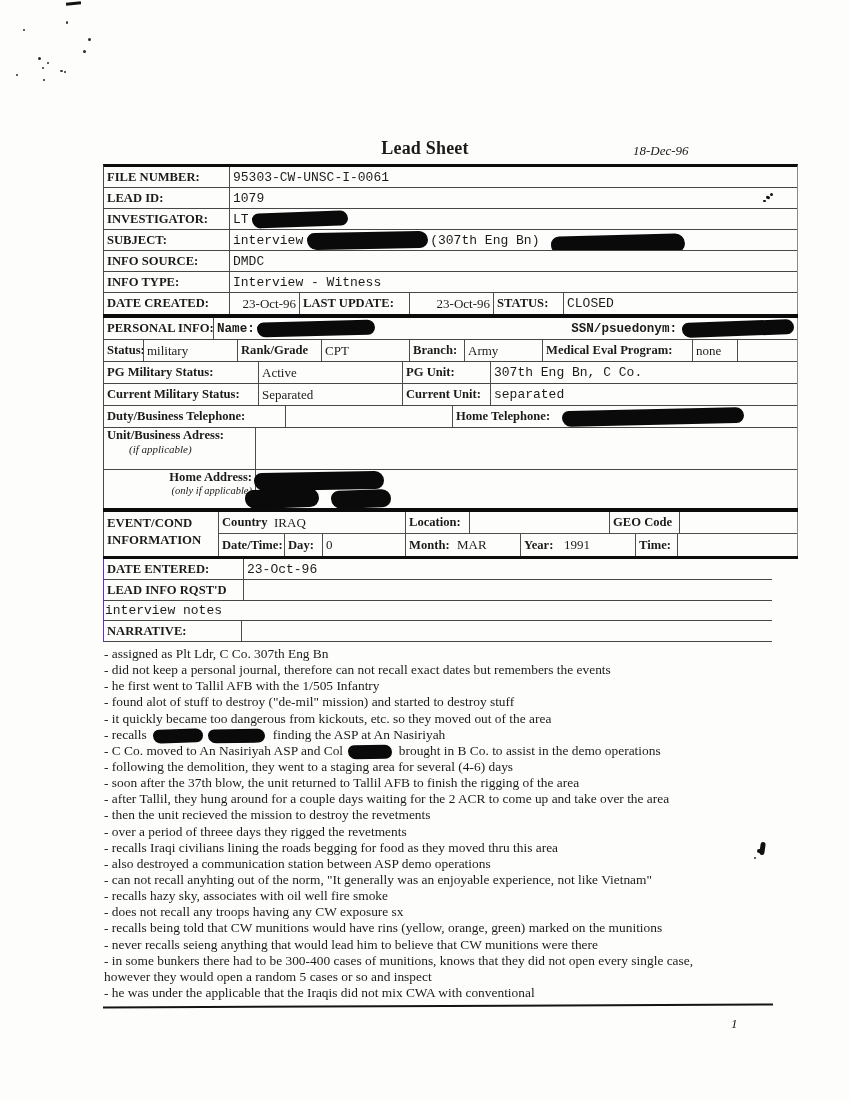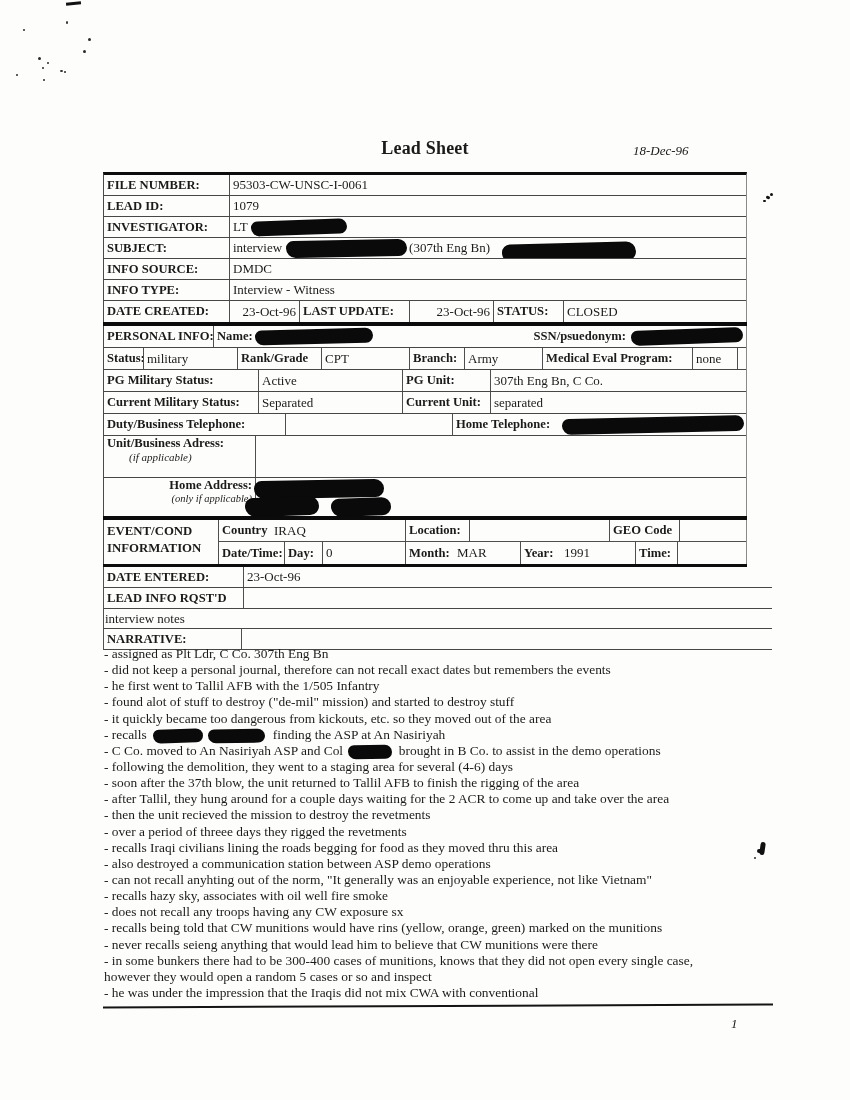--- a/index.html
+++ b/index.html
@@ -3,31 +3,31 @@
 <meta charset="utf-8">
 <style>
   html,body{margin:0;padding:0;background:#e8e8e8;}
   .page{position:relative;width:850px;height:1100px;background:#fdfdfb;overflow:hidden;
         font-family:"Liberation Serif",serif;color:#1b1b1b;}
   
   .hdr-title{position:absolute;top:138px;left:0;width:850px;text-align:center;
              font-weight:bold;font-size:18px;letter-spacing:.2px;}
   .hdr-date{position:absolute;top:143px;left:633px;font-style:italic;font-size:13px;}
   
-  .form{position:absolute;left:103px;top:172px;width:644px;font-size:13px;}
+  .form{position:absolute;left:103px;top:164px;width:695px;font-size:13px;}
   .sec{border-left:1px solid #4a4a4a;border-right:1px solid #8a8a8a;}
   .secA{border-top:3px solid #0d0d0d;}
   .row{display:flex;align-items:center;height:21px;border-bottom:1px solid #474747;
        position:relative;box-sizing:border-box;}
   .rowB{height:22px;}
   .cell{box-sizing:border-box;display:flex;align-items:center;padding:0 3px;height:100%;
         overflow:hidden;white-space:nowrap;}
   .br{border-right:1px solid #4e4e4e;}
   .lb{font-weight:bold;font-size:12.6px;}
-  .fx{flex:1;}
+  .fx{flex:1;font-family:Liberation Mono, monospace;}
   .thick{height:4px;background:#0b0b0b;}
   .thick3{height:3px;background:#0d0d0d;}
   .rd{display:inline-block;background:#0a0a0a;border-radius:9px 11px 10px 12px;
       vertical-align:middle;flex:0 0 auto;}
   .ra{position:absolute;background:#0a0a0a;border-radius:9px 11px 10px 12px;}
   
   .twol{flex-direction:column;align-items:flex-start;line-height:14px;}
   .twol .it{font-style:italic;font-weight:normal;font-size:11px;}
   .rightal{align-items:flex-end;}
   
@@ -260,19 +260,19 @@
     <div class="nl">- over a period of threee days they rigged the revetments</div>
     <div class="nl">- recalls Iraqi civilians lining the roads begging for food as they moved thru this area</div>
     <div class="nl">- also destroyed a communication station between ASP demo operations</div>
     <div class="nl">- can not recall anyhting out of the norm, "It generally was an enjoyable experience, not like Vietnam"</div>
     <div class="nl">- recalls hazy sky, associates with oil well fire smoke</div>
     <div class="nl">- does not recall any troops having any CW exposure sx</div>
     <div class="nl">- recalls being told that CW munitions would have rins (yellow, orange, green) marked on the munitions</div>
     <div class="nl">- never recalls seieng anything that would lead him to believe that CW munitions were there</div>
     <div class="nl">- in some bunkers there had to be 300-400 cases of munitions, knows that they did not open every single case,</div>
     <div class="nl">however they would open a random 5 cases or so and inspect</div>
-    <div class="nl">- he was under the impression that the Iraqis did not mix CWA with conventional</div>
+    <div class="nl">- he was under the applicable that the Iraqis did not mix CWA with conventional</div>
   </div>
 
   <div class="endline"></div>
   <div class="pgnum">1</div>
 
 </div>
 
 </body></html>

